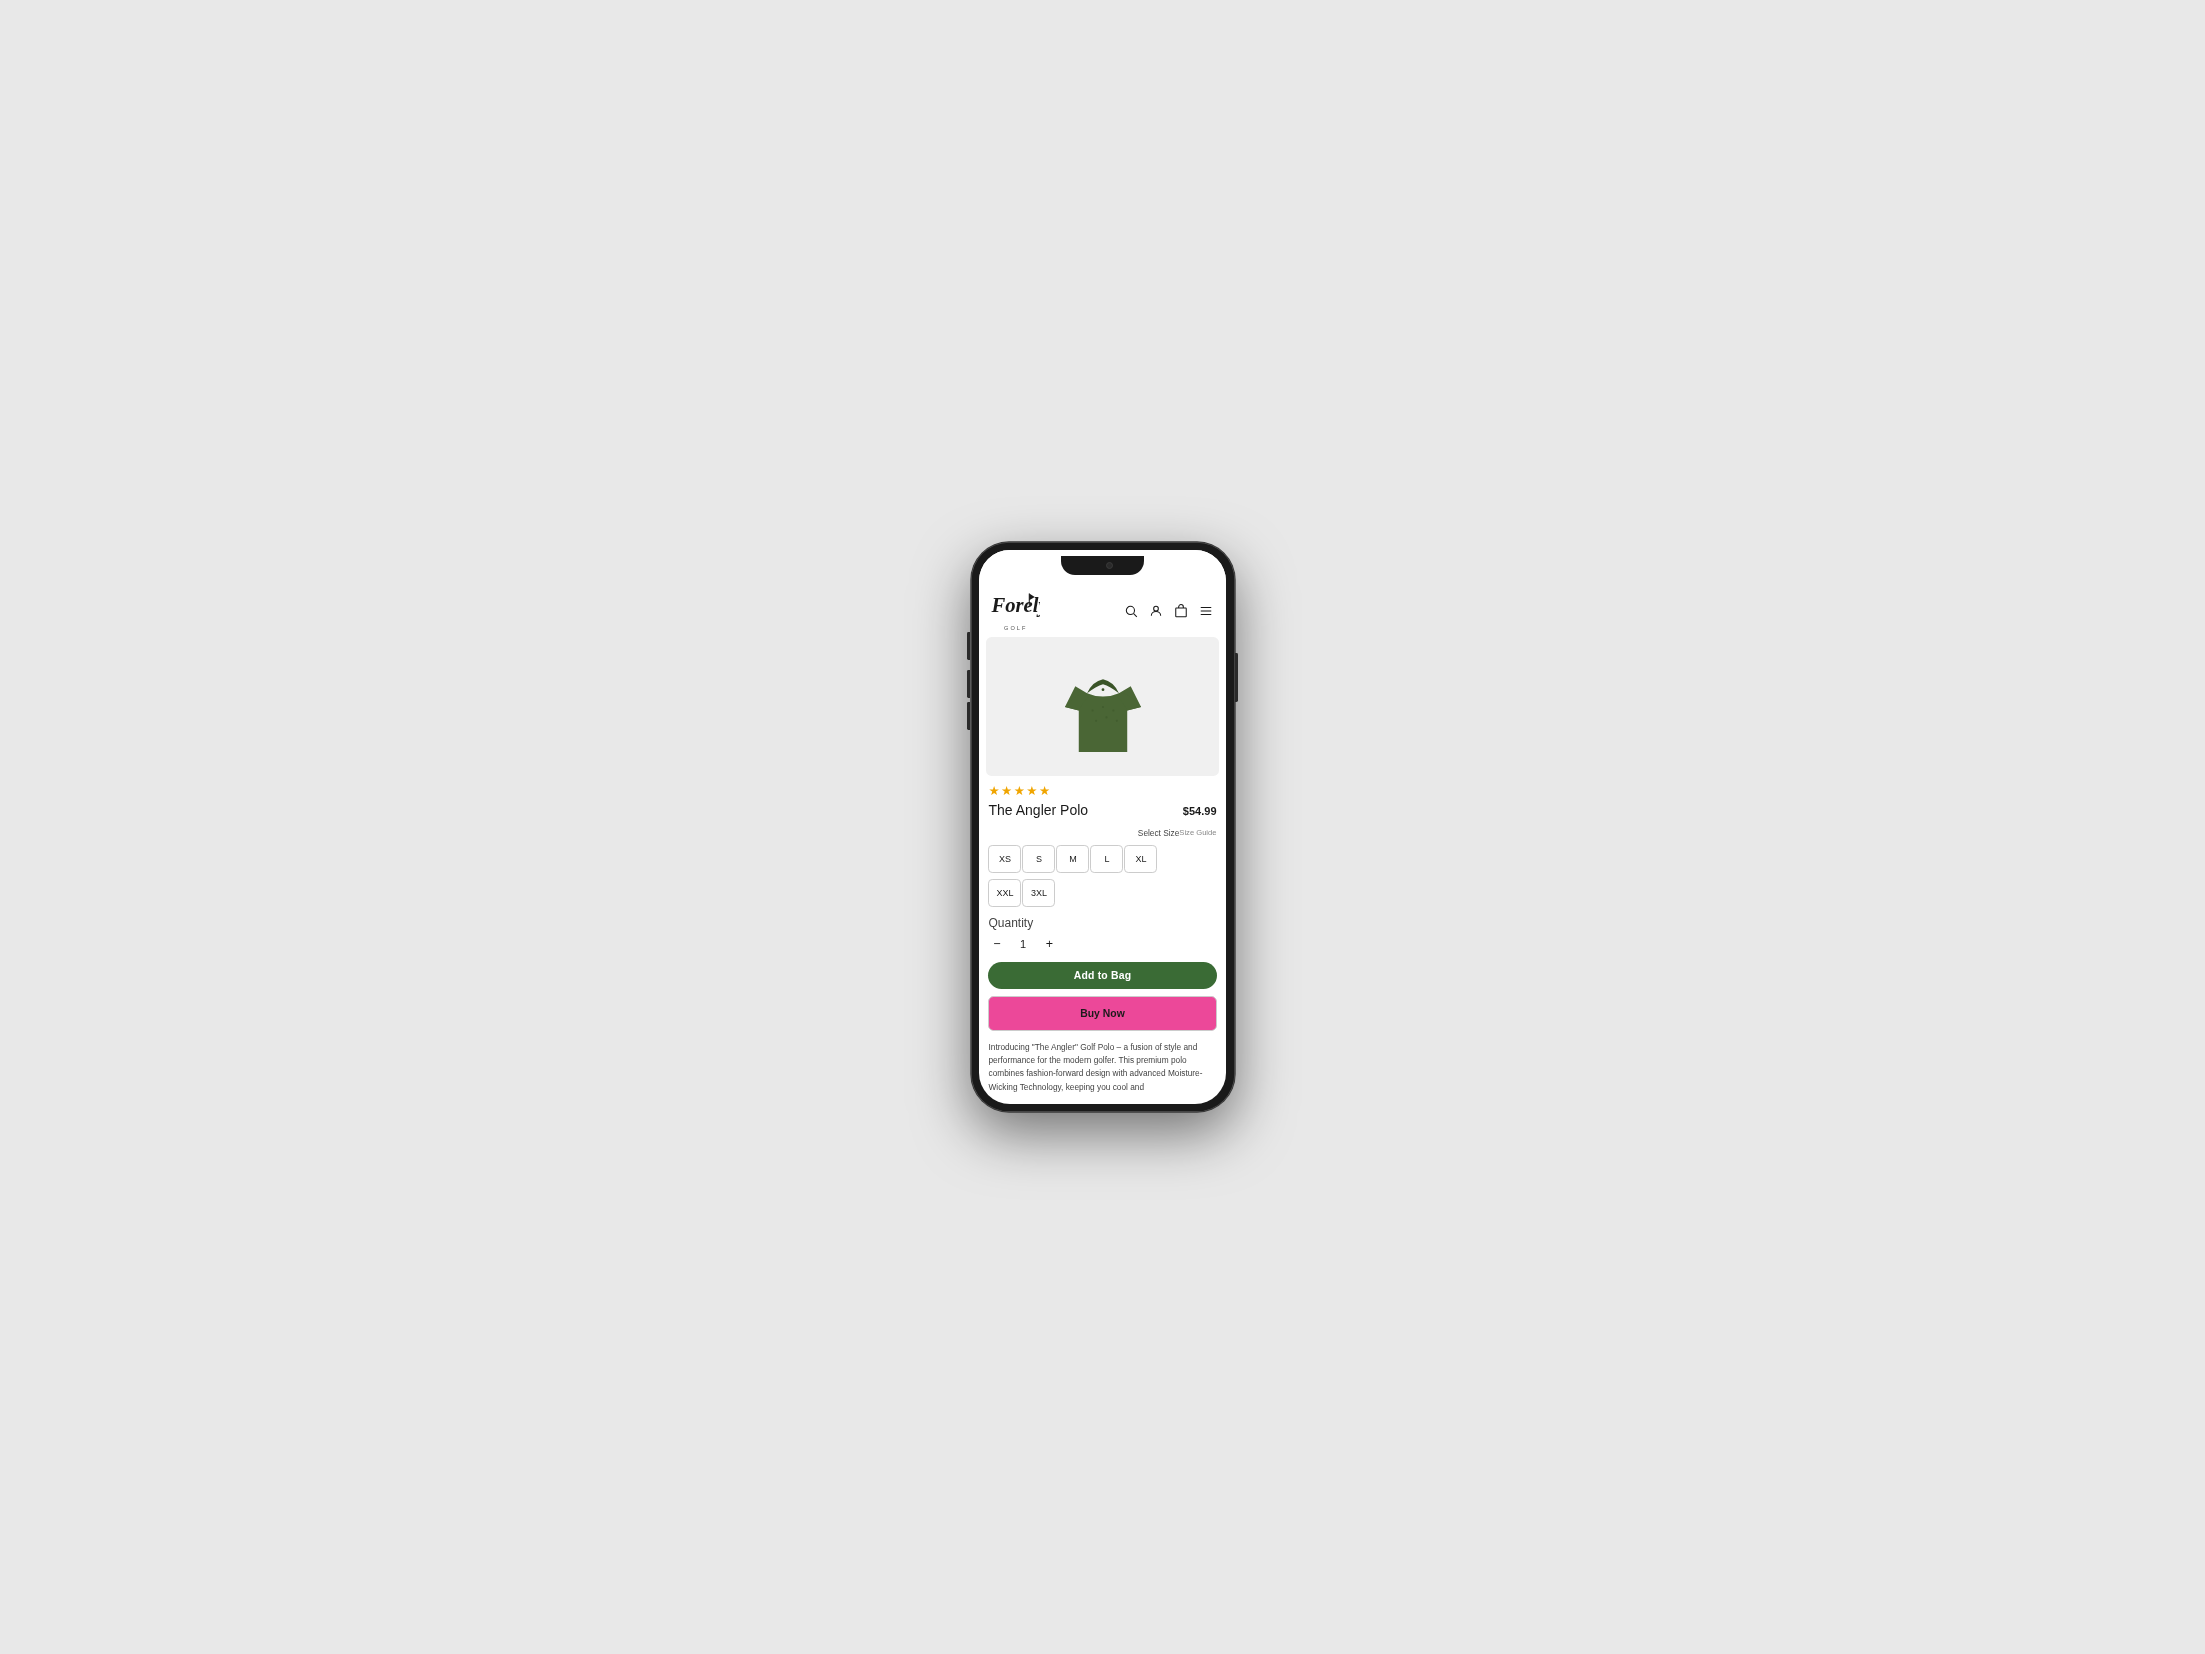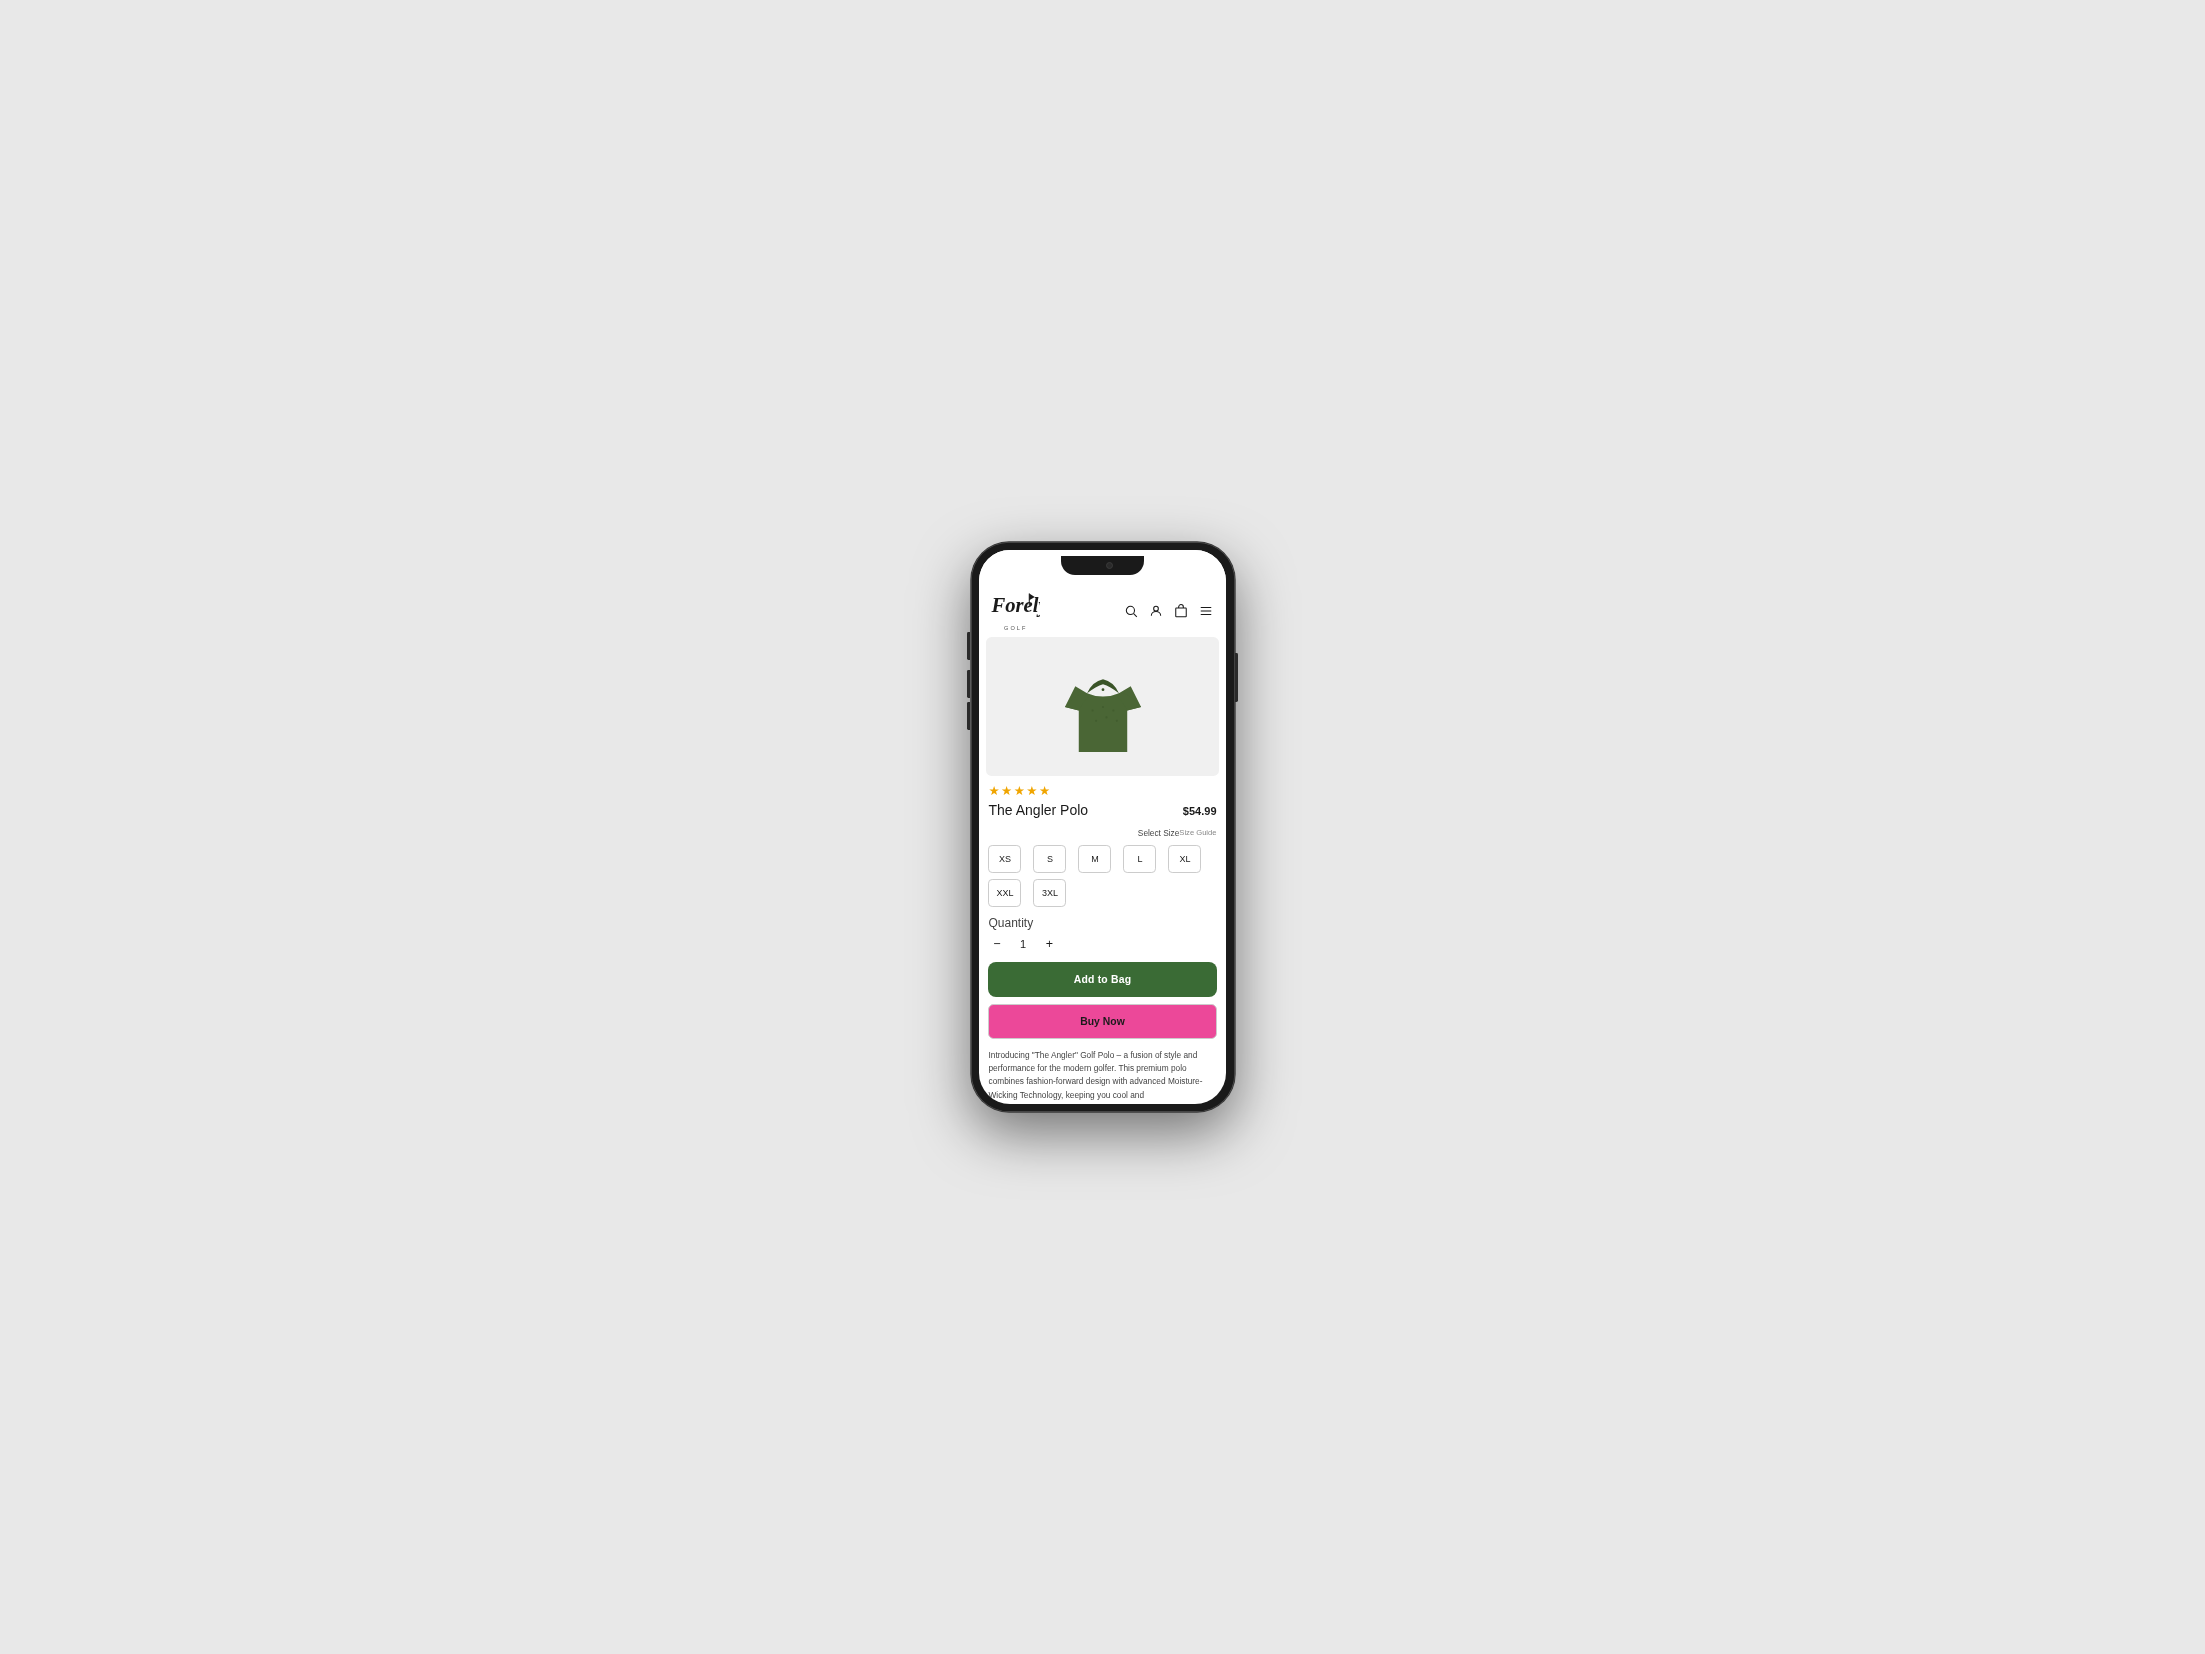--- a/index.html
+++ b/index.html
@@ -211,21 +211,21 @@
     }
 
     .size-guide-link {
       font-size: 7.6px;
       color: #888;
       cursor: pointer;
     }
 
     .size-buttons-row {
       display: flex;
-      gap: 12px;
+      gap: 1px;
       margin-bottom: 5.6px;
       flex-wrap: nowrap;
     }
 
     .size-btn {
       border: 0.7px solid #ccc;
       background: #fff;
       border-radius: 4.2px;
       width: 33px;
       height: 28px;
@@ -278,22 +278,22 @@
       min-width: 14px;
       text-align: center;
     }
 
     
     .add-to-bag-btn {
       width: 100%;
       background: #3a6b35;
       color: #fff;
       border: none;
-      border-radius: 8px;
-      height: 35px;
+      border-radius: 14px;
+      height: 27px;
       font-size: 10.4px;
       font-weight: 600;
       cursor: pointer;
       margin-bottom: 7px;
       letter-spacing: 0.2px;
     }
 
     .buy-now-btn {
       width: 100%;
       background: #ec4899;

